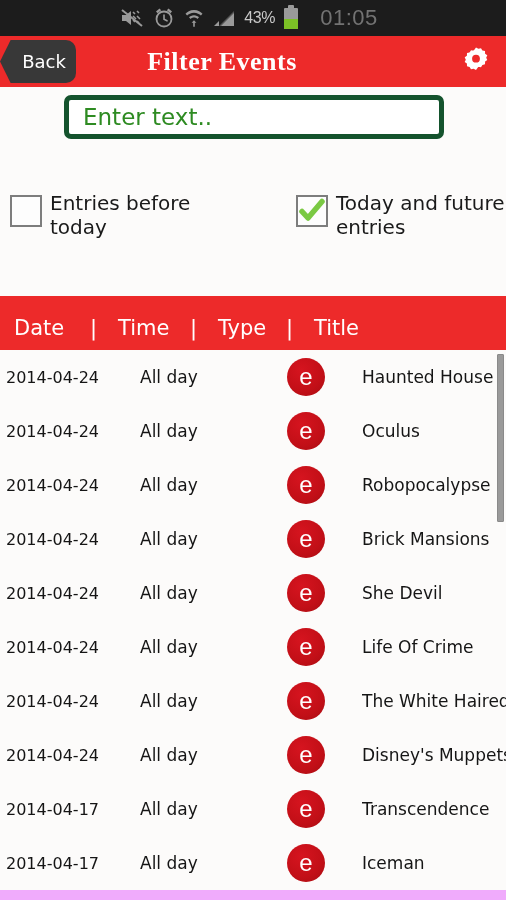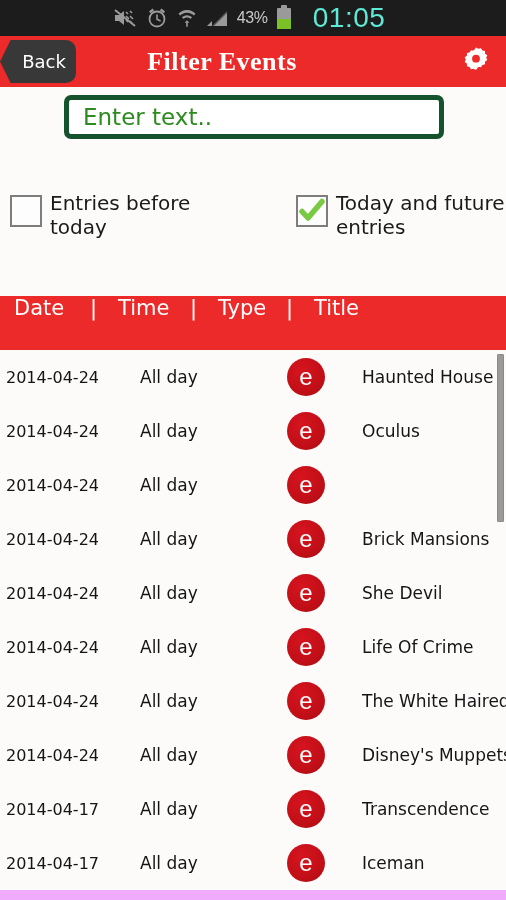--- a/index.html
+++ b/index.html
@@ -29,21 +29,21 @@
   .batt-body::before{
     content:""; position:absolute; top:-3px; left:4px;
     width:6px; height:3px; background:#9A9A9A; border-radius:1px 1px 0 0;
   }
   .batt-fill { width:100%; height:10px; background:#7CC126; }
   .sb-pct {
     color:#C8C8C8; font-size:16px; letter-spacing:-0.3px;
     font-family:"Liberation Sans", sans-serif;
   }
   .sb-time {
-    color:#5eead4; font-size:28px; margin-left:13px; letter-spacing:0.5px;
+    color:#737373; font-size:22px; margin-left:13px; letter-spacing:0.5px;
     font-family:"Liberation Sans", sans-serif;
   }
 
   
   .actionbar {
     position:absolute; top:36px; left:0; width:506px; height:51px;
     background:#ED2A2A;
   }
   .back-btn {
     position:absolute; left:0; top:4px; width:76px; height:43px;
@@ -98,21 +98,21 @@
     border:1px solid #7E7E7E; border-radius:9px;
     background:linear-gradient(180deg,#C9C9C9 0%,#B4B4B4 45%,#8C8C8C 55%,#868686 100%);
     color:#FFFFFF; font-size:18px;
     display:flex; align-items:center; justify-content:center;
     font-family:"DejaVu Sans", sans-serif;
   }
 
   
   .tbl-head {
     position:absolute; top:296px; left:0; width:506px; height:63px;
-    background:#ED2A2A; display:flex; 
+    background:#ED2A2A; display:flex; align-items:center;
   }
   .th {
     color:#FFFFFF; font-size:21px;
     font-family:"DejaVu Sans", sans-serif;
   }
   .th-sep { color:#FFFFFF; font-size:21px; }
 
   .tbl-body {
     position:absolute; top:350px; left:0; width:506px; height:644px;
     background:#f0abfc; overflow:hidden;
@@ -266,20 +266,21 @@
             <span class="e-badge">e</span>
           </span>
           <span class="c-title">Oculus</span>
         </div>
         <div class="row">
           <span class="c-date">2014-04-24</span>
           <span class="c-time">All day</span>
           <span class="c-type">
             <span class="e-badge">e</span>
           </span>
+          <span class="c-title">Robopocalypse</span>
         </div>
         <div class="row">
           <span class="c-date">2014-04-24</span>
           <span class="c-time">All day</span>
           <span class="c-type">
             <span class="e-badge">e</span>
           </span>
           <span class="c-title">Brick Mansions</span>
         </div>
         <div class="row">

